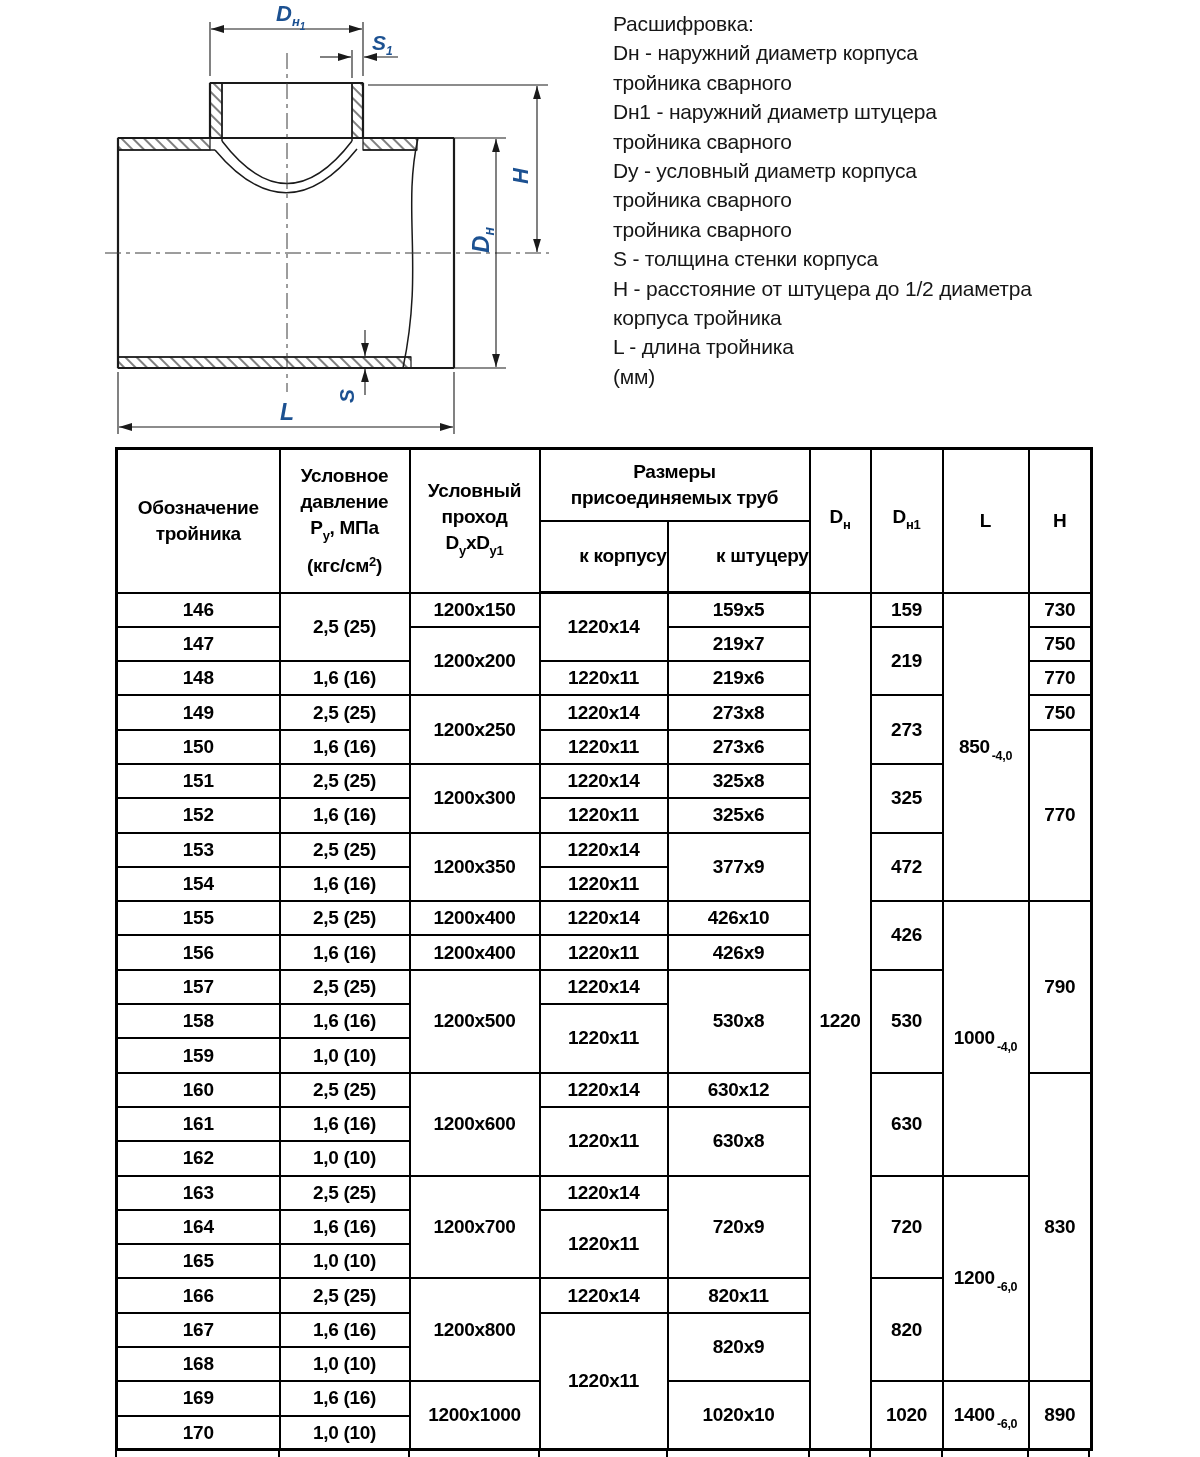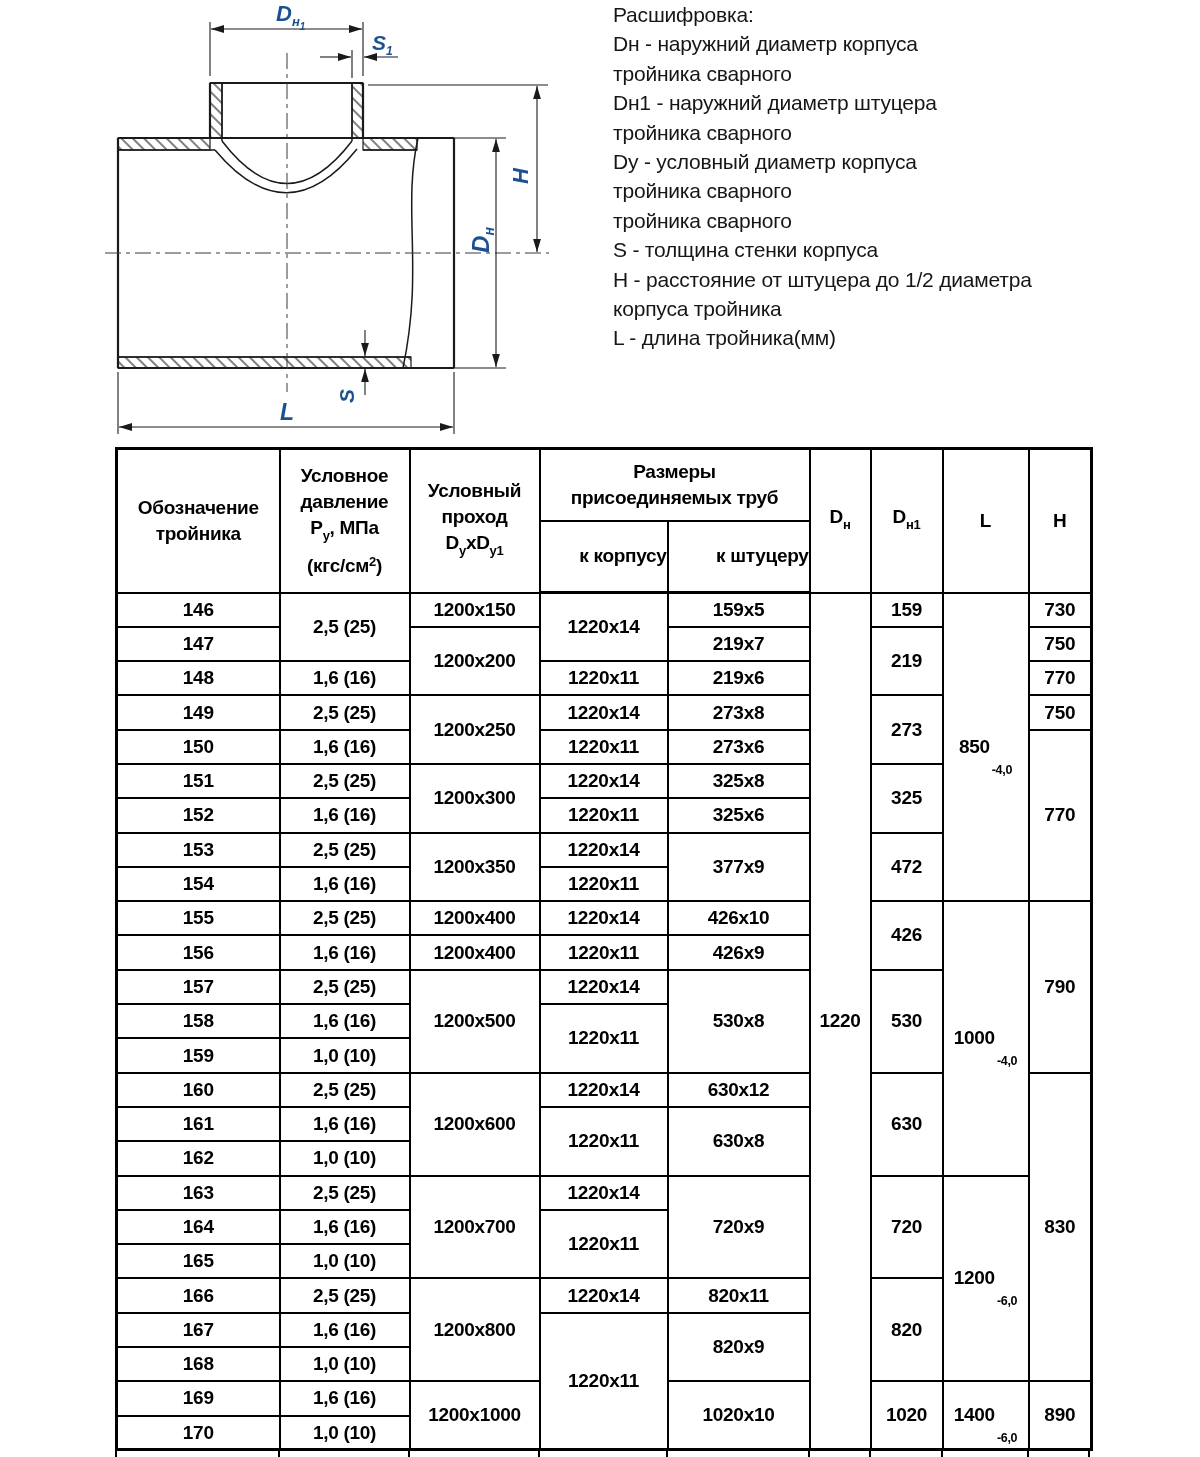--- a/index.html
+++ b/index.html
@@ -4,25 +4,25 @@
 <style>
   * { margin:0; padding:0; box-sizing:border-box; }
   html,body { background:#ffffff; }
   body {
     width:1200px; height:1457px; position:relative; overflow:hidden;
     font-family:"Liberation Sans", sans-serif; color:#111;
   }
 
   
   .legend {
-    position:absolute; left:613px; top:0; width:482px;
+    position:absolute; left:613px; top:9px; width:482px;
     font-size:21px; line-height:29.4px; letter-spacing:-0.2px; color:#161616;
     white-space:nowrap;
   }
-  .legend .last { display:flex; justify-content:flex-start; }
+  .legend .last { display:flex; justify-content:flex-start;flex-direction:column; }
 
   
   .drawing { position:absolute; left:90px; top:0; width:520px; height:445px; }
   .dimlabel { font-family:"Liberation Sans",sans-serif; font-style:italic; font-weight:bold; }
 
   
   table.dim {
     position:absolute; left:115px; top:447px; width:975px;
     border-collapse:collapse; table-layout:fixed;
     border:3px solid #000;
@@ -32,21 +32,21 @@
     font-size:19px; font-weight:700; letter-spacing:-0.3px; color:#000;
     padding:0; overflow:hidden;
   }
   table.dim thead tr { height:72px; }
   table.dim thead th { line-height:26px; font-weight:700; }
   th.hb, table.dim thead tr.subhead th { border-bottom-width:3px;text-align:right; }
   table.dim tbody tr { height:34.3px; }
   td.tb { border-bottom-width:3px; }
   sub { font-size:13px; vertical-align:-6px; font-weight:700; }
   sup { font-size:13px; vertical-align:6px; font-weight:700; }
-  .tol { font-size:12.5px; position:relative; top:21px; margin-left:2px; font-weight:700; }
+  .tol { font-size:12.5px; position:relative; top:7px; margin-left:2px; font-weight:700; }
   .cv { display:inline-block; }
 
   
   .stub-row { position:absolute; left:0; top:1451px; height:6px; width:1200px; }
   .stub-row .stub { position:absolute; top:0; width:2px; height:6px; background:#000; }
 </style>
 </head>
 <body>
 
 <svg class="drawing" viewBox="90 0 520 445">

